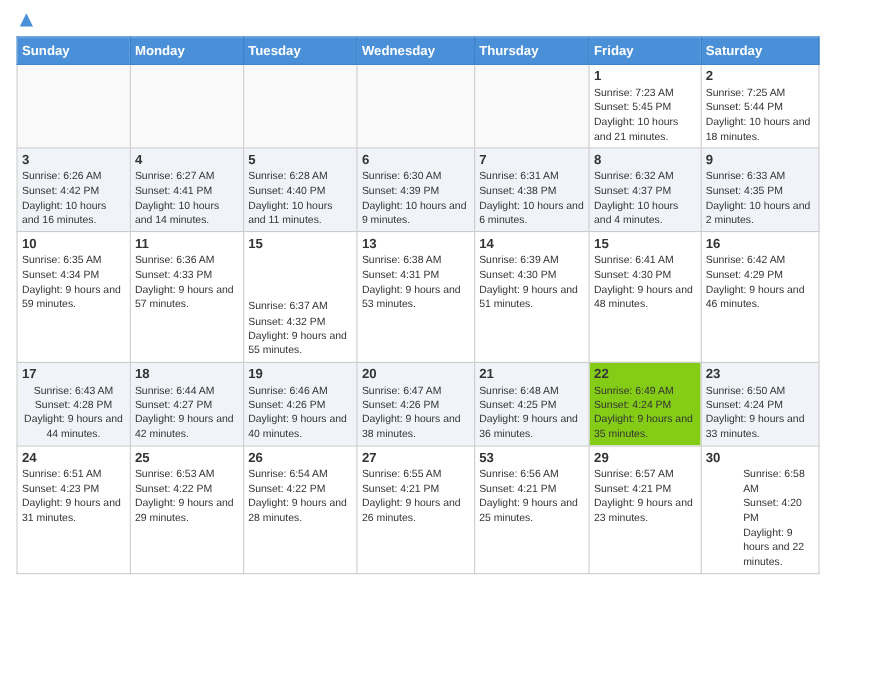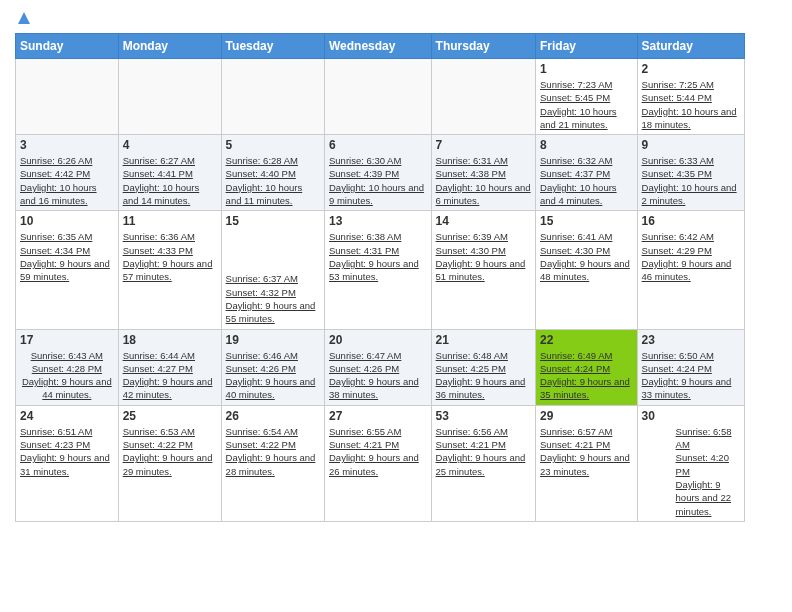--- a/index.html
+++ b/index.html
@@ -16,21 +16,21 @@
     .calendar { width: 100%; border-collapse: collapse; }
     
     .calendar th { background: #4a90d9; color: #fff; font-size: 12px; font-weight: bold; padding: 5px 4px; text-align: left; border: 1px solid #3a80c9; }
     
     .calendar td { border: 1px solid #ccc; vertical-align: top; padding: 3px 4px; font-size: 10px; color: #333; width: 113px; min-height: 70px; background: #fff; }
     
     .calendar td.empty { background: #f9f9f9; }
     .calendar tr:nth-child(even) td:not(.empty) { background: #f5f5f5; }
     
     .day-num { font-size: 12px; font-weight: bold; display: block; margin-bottom: 2px; }
-    .day-info { font-size: 9.5px; line-height: 1.4; color: #333; text-decoration: underline; }
+    .day-info { font-size: 9.5px; line-height: 1.4; color: #333; }
     
     .logo-wrapper { display: flex; align-items: center; }
     .logo-text { display: flex; flex-direction: column; line-height: 1; }
     .logo-general-text { font-size: 16px; font-weight: bold; color: #444; }
     .logo-blue-text { font-size: 16px; font-weight: bold; color: #4a90d9; }
   </style>
 </head>
 <body>
 
 <div class="page">

